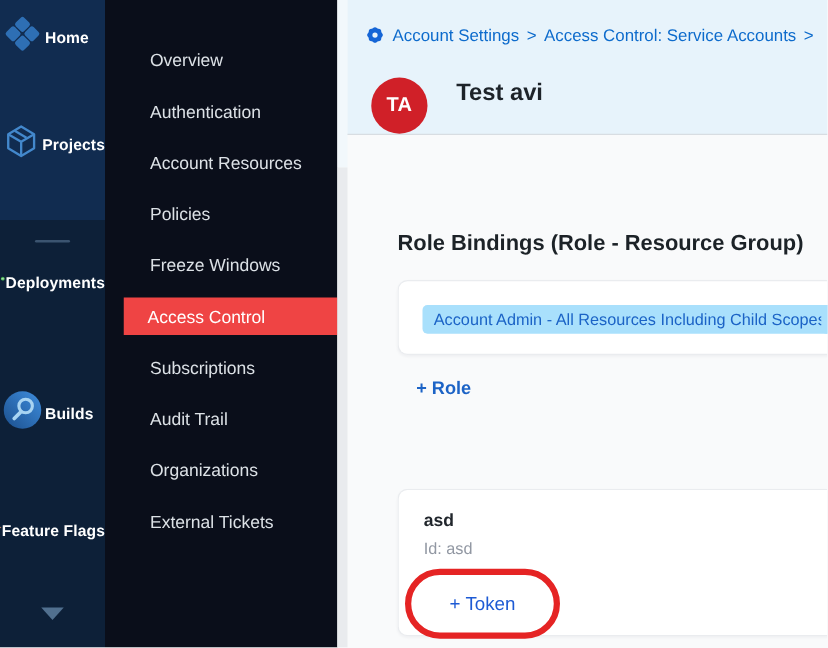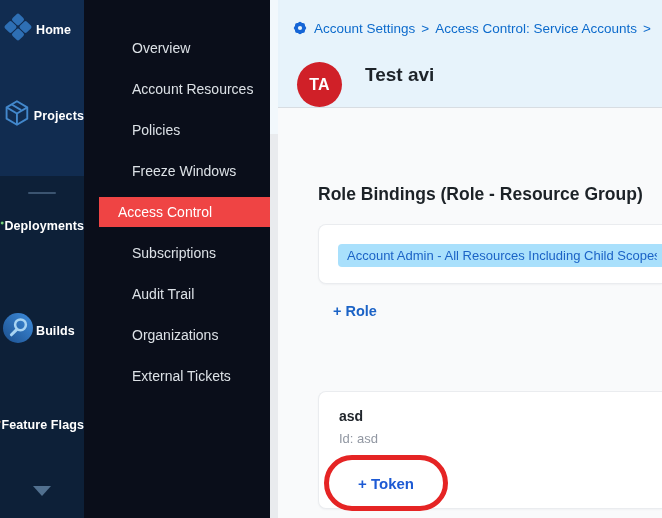--- a/index.html
+++ b/index.html
@@ -12,21 +12,21 @@
   .rail-top-bg { position:absolute; left:0; top:0; width:84px; height:176px; background:#112c50; }
   .module { position:absolute; left:0; width:84px; display:flex; flex-direction:row; align-items:center; cursor:pointer; }
   .module svg { display:block; }
   .mlabel { margin-top:5px; color:#ffffff; font-size:12.5px; font-weight:700; letter-spacing:.1px; white-space:nowrap; }
   .rail-divider { position:absolute; left:28px; top:192px; width:28px; height:2px; background:#3b5470; border-radius:1px; }
   .rail-chevron { position:absolute; left:33px; top:486px; width:0; height:0;
     border-left:9px solid transparent; border-right:9px solid transparent; border-top:10px solid #51708f; }
 
   
   .submenu { position:absolute; left:84px; top:0; width:186px; height:518px; background:#0a0e1a; padding-top:27px; }
-  .nav-item { height:41px; display:flex; align-items:center; padding-left:48px; cursor:pointer; }
+  .nav-item { height:41px; display:flex; align-items:center; padding-left:36px; cursor:pointer; }
   .nav-label { color:#dce1e6; font-size:14px; }
   .nav-item.active { height:30px; margin:5.5px 0 5.5px 15px; padding-left:19px; background:#ef4444; }
   .nav-item.active .nav-label { color:#ffffff; font-weight:500; }
 
   
   .main { position:absolute; left:270px; top:0; width:392px; height:518px; background:#f9fafb; }
   .gutter-top { position:absolute; left:0; top:0; width:8px; height:134px; background:#f2f8fc; }
   .gutter-bottom { position:absolute; left:0; top:134px; width:8px; height:384px; background:#e9ebee; }
 
   .page-header { position:absolute; left:8px; top:0; width:384px; height:108px; background:#e7f3fb; border-bottom:1px solid #d8dde2; }
@@ -50,21 +50,21 @@
   .tag { position:absolute; left:19px; top:19px; height:23px; display:inline-flex; align-items:center;
     padding:0 9px; background:#a9e0fc; color:#1b63c6; font-size:13px; font-weight:500; border-radius:4px; white-space:nowrap; cursor:pointer; }
   .tag-partial { left:auto; right:0; width:5px; padding:0; border-radius:4px 0 0 4px; }
 
   .link-btn { background:none; border:none; cursor:pointer; font-family:"Liberation Sans", sans-serif; }
   .add-role { position:absolute; left:63px; top:303px; font-size:14.5px; font-weight:700; color:#1c63c6; }
   .key-name { position:absolute; left:20px; top:16px; font-size:14px; font-weight:700; color:#21262c; }
   .key-id { position:absolute; left:20px; top:39px; font-size:13px; color:#9197a2; }
   .annotation { position:absolute; left:5px; top:63px; width:124px; height:56px; border:5px solid #e52424;
     border-radius:28px; display:flex; align-items:center; justify-content:center; }
-  .add-token { font-size:15px; font-weight:700; color:#1d5ad4; }
+  .add-token { font-size:15px; font-weight:400; color:#1d5ad4; }
 </style>
 </head>
 <body>
 
 <div class="app">
 
   <aside class="rail">
     <div class="rail-top-bg"></div>
 
     <div class="module" style="top:9px">
@@ -136,20 +136,23 @@
       </svg>
       <span class="mlabel">Feature Flags</span>
     </div>
 
     <div class="rail-chevron"></div>
   </aside>
 
   <nav class="submenu">
     <div class="nav-item">
         <span class="nav-label">Overview</span>
+      </div>
+    <div class="nav-item">
+        <span class="nav-label">Authentication</span>
       </div>
     <div class="nav-item">
         <span class="nav-label">Account Resources</span>
       </div>
     <div class="nav-item">
         <span class="nav-label">Policies</span>
       </div>
     <div class="nav-item">
         <span class="nav-label">Freeze Windows</span>
       </div>

